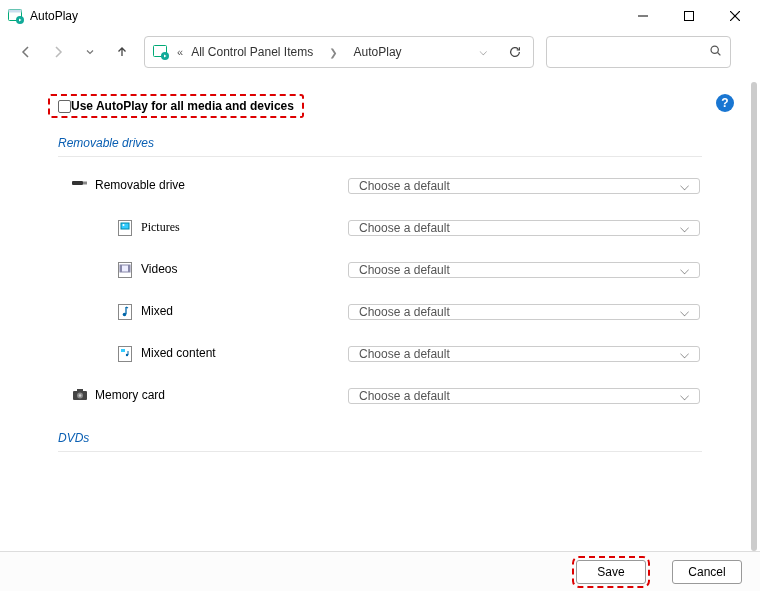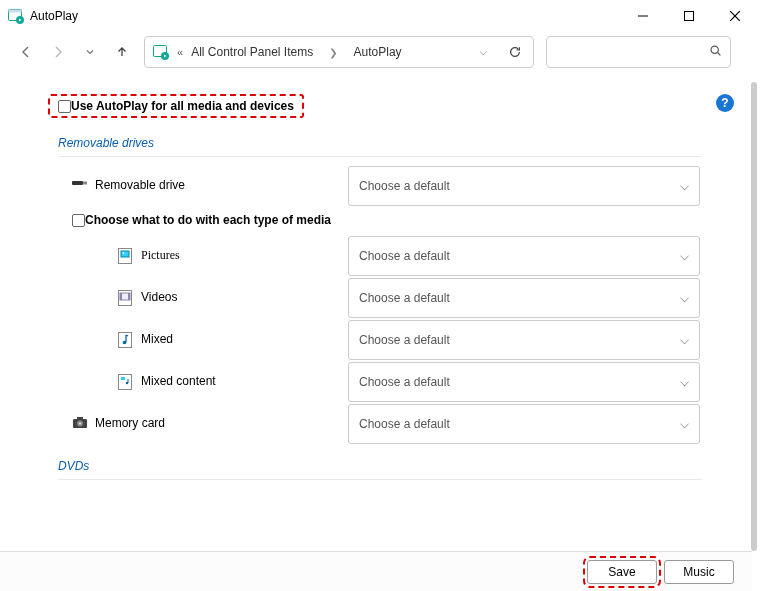--- a/index.html
+++ b/index.html
@@ -37,29 +37,29 @@
   .cb { width:13px; height:13px; border:1px solid #666; border-radius:2px; background:#fff; flex-shrink:0; }
 
   .section-head { color:#0a5fb3; font-size:12px; border-bottom:1px solid #e8e8e8; padding-bottom:6px; margin:10px 0 14px 0;font-style:italic; }
 
   .row { display:flex; align-items:center; margin-bottom:12px; }
   .row .lbl { display:flex; align-items:flex-start; gap:7px; }
   .row .icon { width:16px; height:16px; flex-shrink:0; }
   .sub .row { padding-left:50px; }
   .device-row { padding-left:14px; }
 
-  .select { position:absolute; left:290px; width:352px; height:40px; border:1px solid #ccc; border-radius:3px; display:flex; align-items:center; padding:0 10px; color:#555; font-size:12px; background:#fff; }
+  .select { position:absolute; left:290px; width:352px; height:16px; border:1px solid #ccc; border-radius:3px; display:flex; align-items:center; padding:0 10px; color:#555; font-size:12px; background:#fff; }
   .select .caret { margin-left:auto; color:#666; }
 
   .row-rel { position:relative; height:30px; }
 
   .sub-check { padding-left:14px; margin:4px 0 14px 0; }
 
   
-  .footer { position:absolute; bottom:0; left:0; right:8px; height:40px; border-top:1px solid #ddd; background:#fcfcfc; display:flex; align-items:center; justify-content:flex-end; padding:16px 18px; gap:7px; }
+  .footer { position:absolute; bottom:0; left:0; right:0; height:40px; border-top:1px solid #ddd; background:#fcfcfc; display:flex; align-items:center; justify-content:flex-end; padding:16px 18px; gap:26px; }
   .btn { min-width:70px; height:24px; border:1px solid #999; border-radius:3px; background:#fff; display:flex; align-items:center; justify-content:center; font-size:12px; padding:0 14px; }
   .btn.hl { outline:2px dashed #d00; outline-offset:2px; }
 
   
   .icon.usb svg, .icon svg { display:block; }
   .laquo { font-size:11px; color:#555; }
   .addr-icon { width:16px; height:16px; flex-shrink:0; }
 </style>
 </head>
 <body>
@@ -171,24 +171,20 @@
             </svg>
         </span>
         <span>Removable drive</span>
       </div>
       <div class="select">
         <span>Choose a default</span>
         <span class="caret">⌵</span>
       </div>
     </div>
 
-    <div class="checkbox-row sub-check">
-      <span class="cb"></span>
-      <span>Choose what to do with each type of media</span>
-    </div>
 
     <div class="sub">
       <div class="row row-rel">
         <div class="lbl" style="padding-left:10px;font-family:Liberation Serif, serif;">
           <span class="icon">
             <svg width="14" height="16" viewBox="0 0 14 16">
                 <rect x="0.5" y="0.5" width="13" height="15" fill="#fff" stroke="#888"></rect>
                 <rect x="3" y="3" width="8" height="6" fill="#3cf" stroke="#08a"></rect>
                 <circle cx="5.5" cy="5" r="1" fill="#fff"></circle>
               </svg>
@@ -278,17 +274,17 @@
 
   </div>
 
   <div class="scrollbar-fake"></div>
 
   <div class="footer">
     <div class="btn hl">
         <span>Save</span>
       </div>
     <div class="btn">
-        <span>Music</span>
+        <span>Cancel</span>
       </div>
   </div>
 
 </div>
 
 </body></html>

